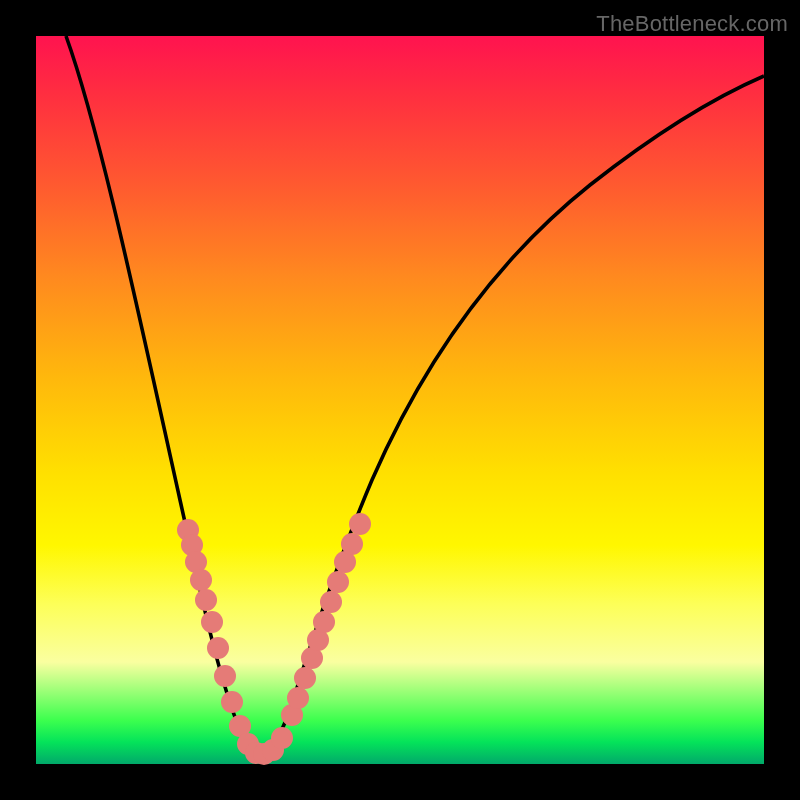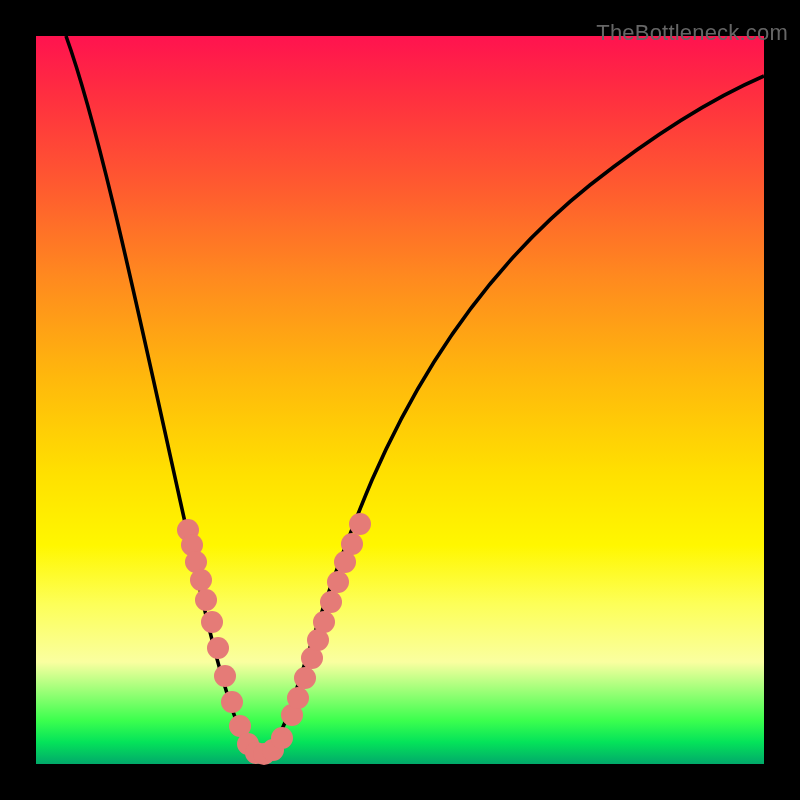--- a/index.html
+++ b/index.html
@@ -28,21 +28,21 @@
       #fff700 70%,
       #fdff58 78%,
       #faffa0 86%,
       #3cff4e 94%,
       #04e35a 97%,
       #01a96a 100%
     );
   }
   .watermark {
     position: absolute;
-    top: 20px;
+    top: 11px;
     right: 12px;
     color: #666;
     font-size: 22px;
     font-weight: 500;
     letter-spacing: 0.2px;
   }
   svg.curves {
     position: absolute;
     left: 0;
     top: 0;

